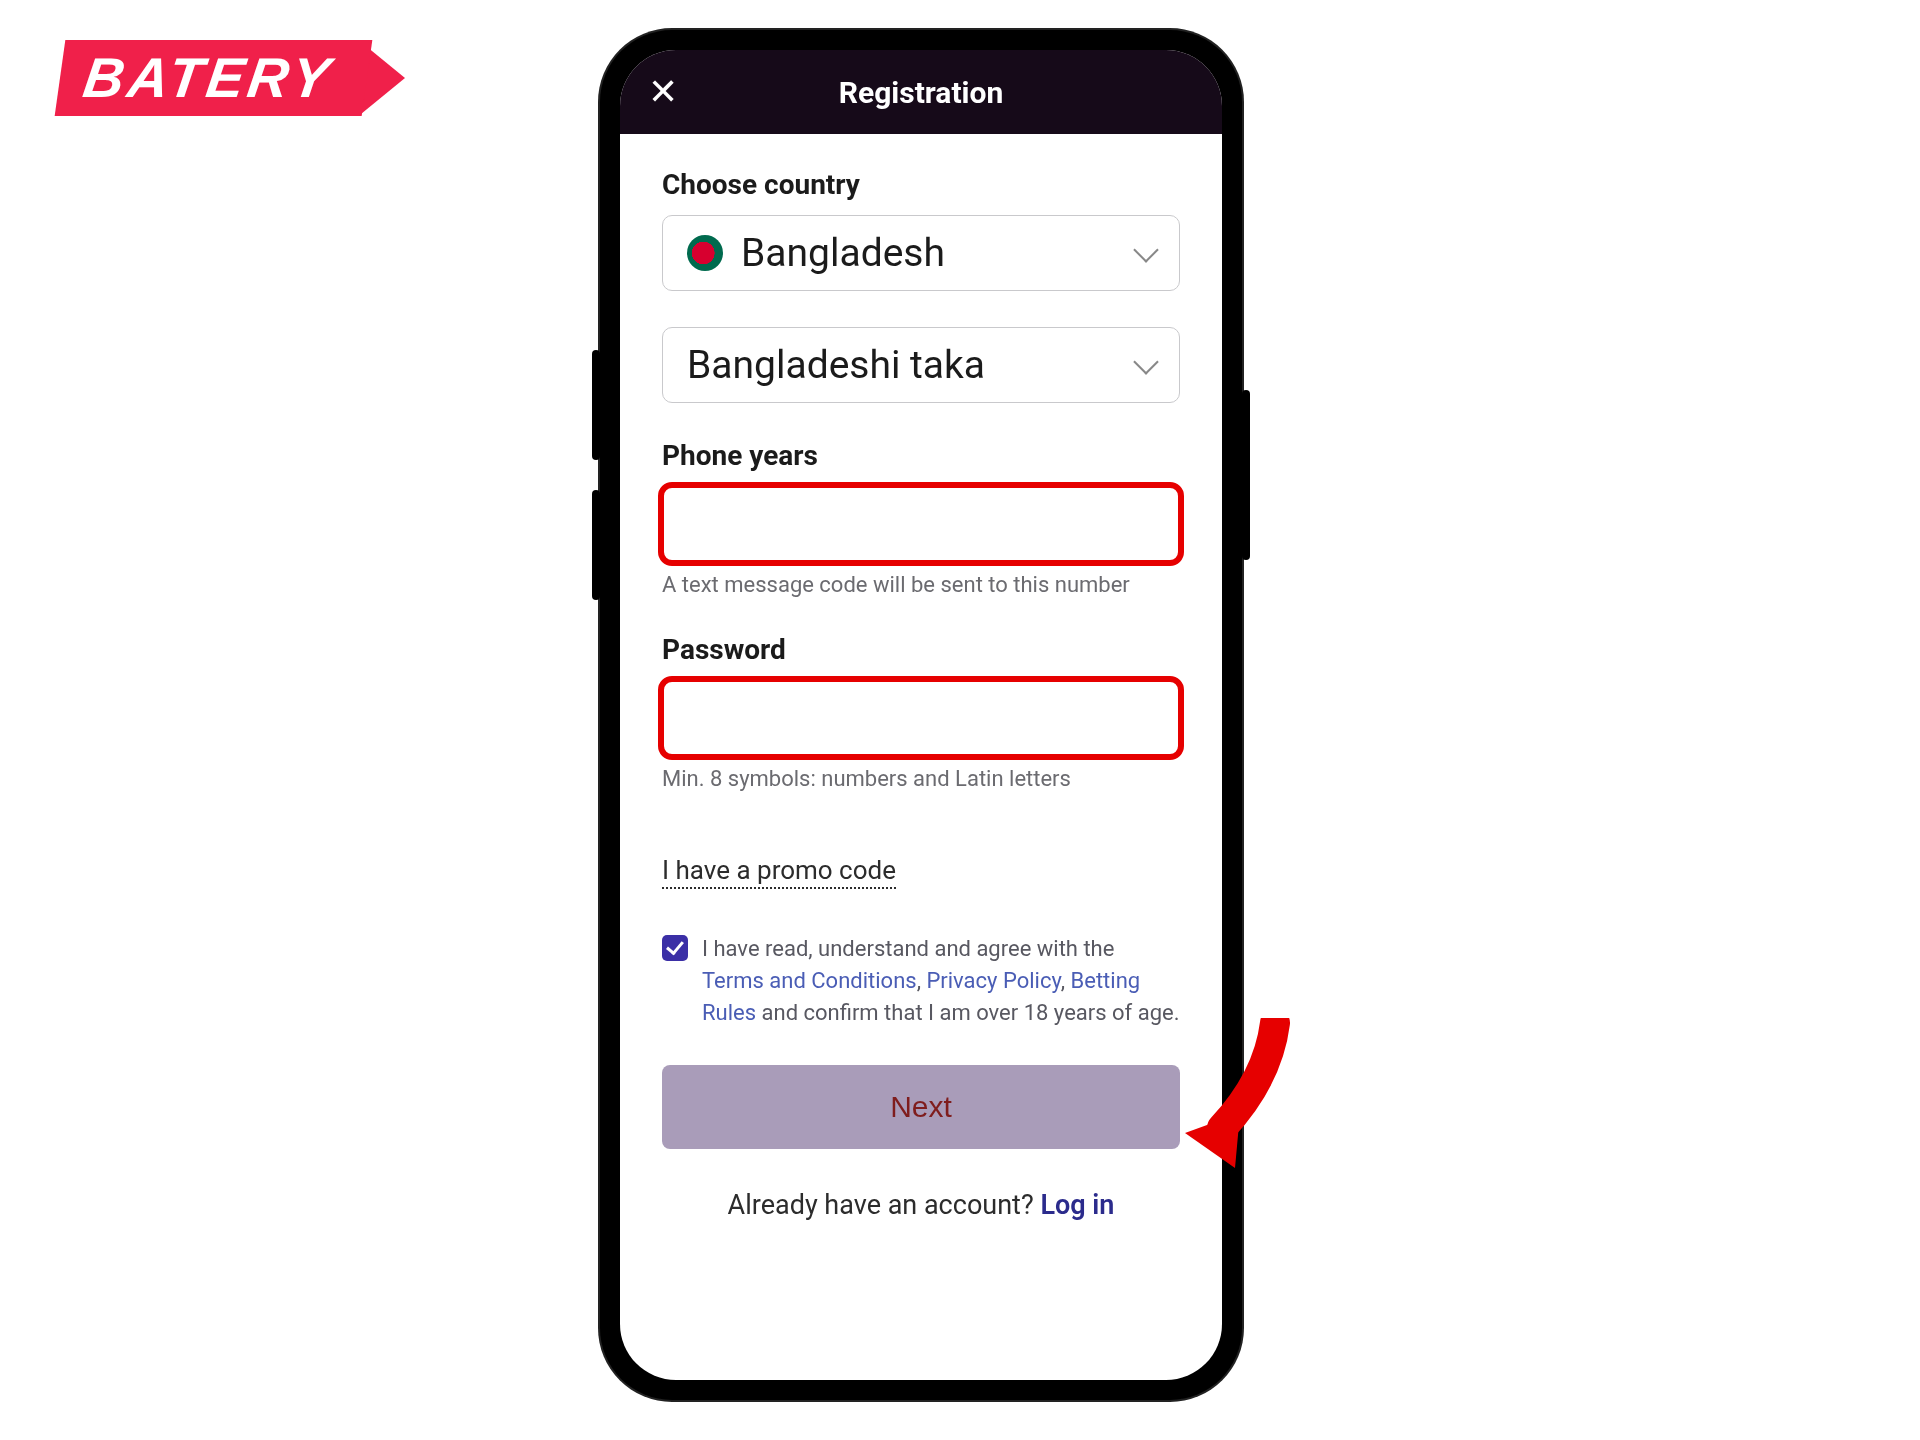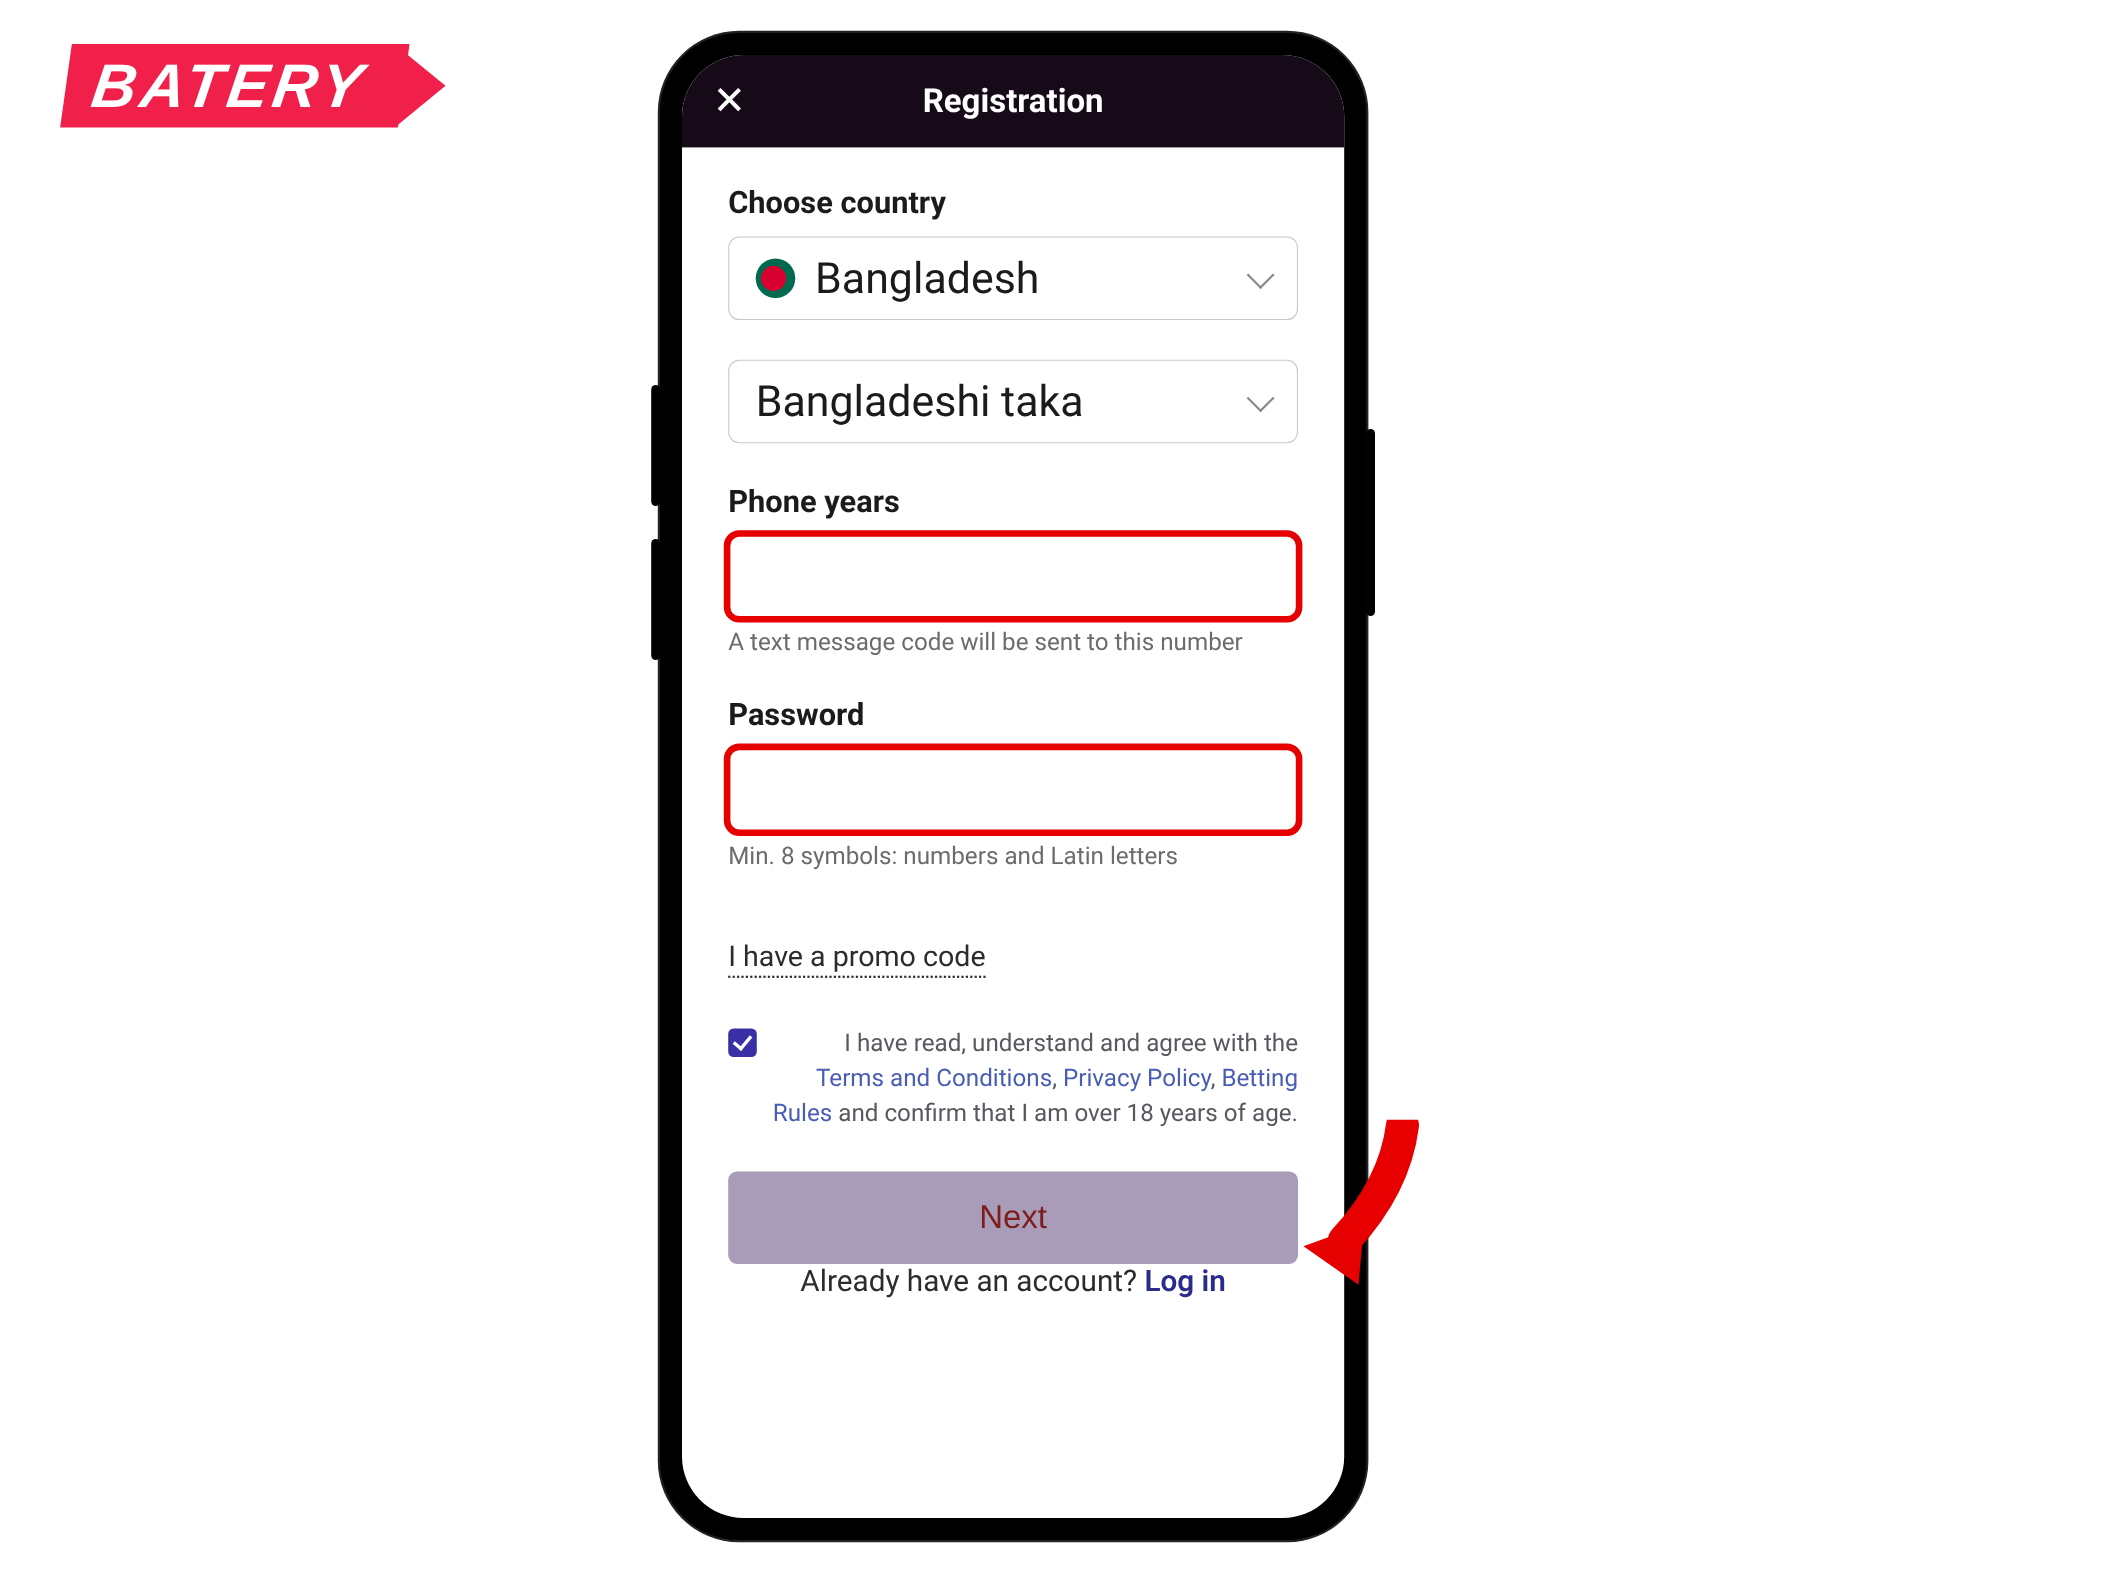--- a/index.html
+++ b/index.html
@@ -185,38 +185,38 @@
     left: 8px; top: 3px;
     width: 7px; height: 13px;
     border-right: 3px solid #fff;
     border-bottom: 3px solid #fff;
     transform: rotate(40deg);
   }
   .agree-text {
     font-size: 22px;
     color: #585861;
     line-height: 1.45;
-    text-align: right;
   }
   .agree-text .link { color: #4a5db5; cursor: pointer; }
 
   .next-btn {
     width: 100%;
     height: 84px;
     background: #a99cb9;
     color: #7f1d1d;
     font-size: 30px;
     border: none;
     border-radius: 8px;
     cursor: pointer;
     font-weight: 500;
   }
 
   .footer-login {
     text-align: center;
+    margin-top: 40px;
     font-size: 27px;
     color: #2c2c2c;
   }
   .footer-login .link { color: #2b2b8c; font-weight: 600; cursor: pointer; }
 
   
   .pointer-arrow {
     position: absolute;
     top: 1018px;
     left: 1180px;

